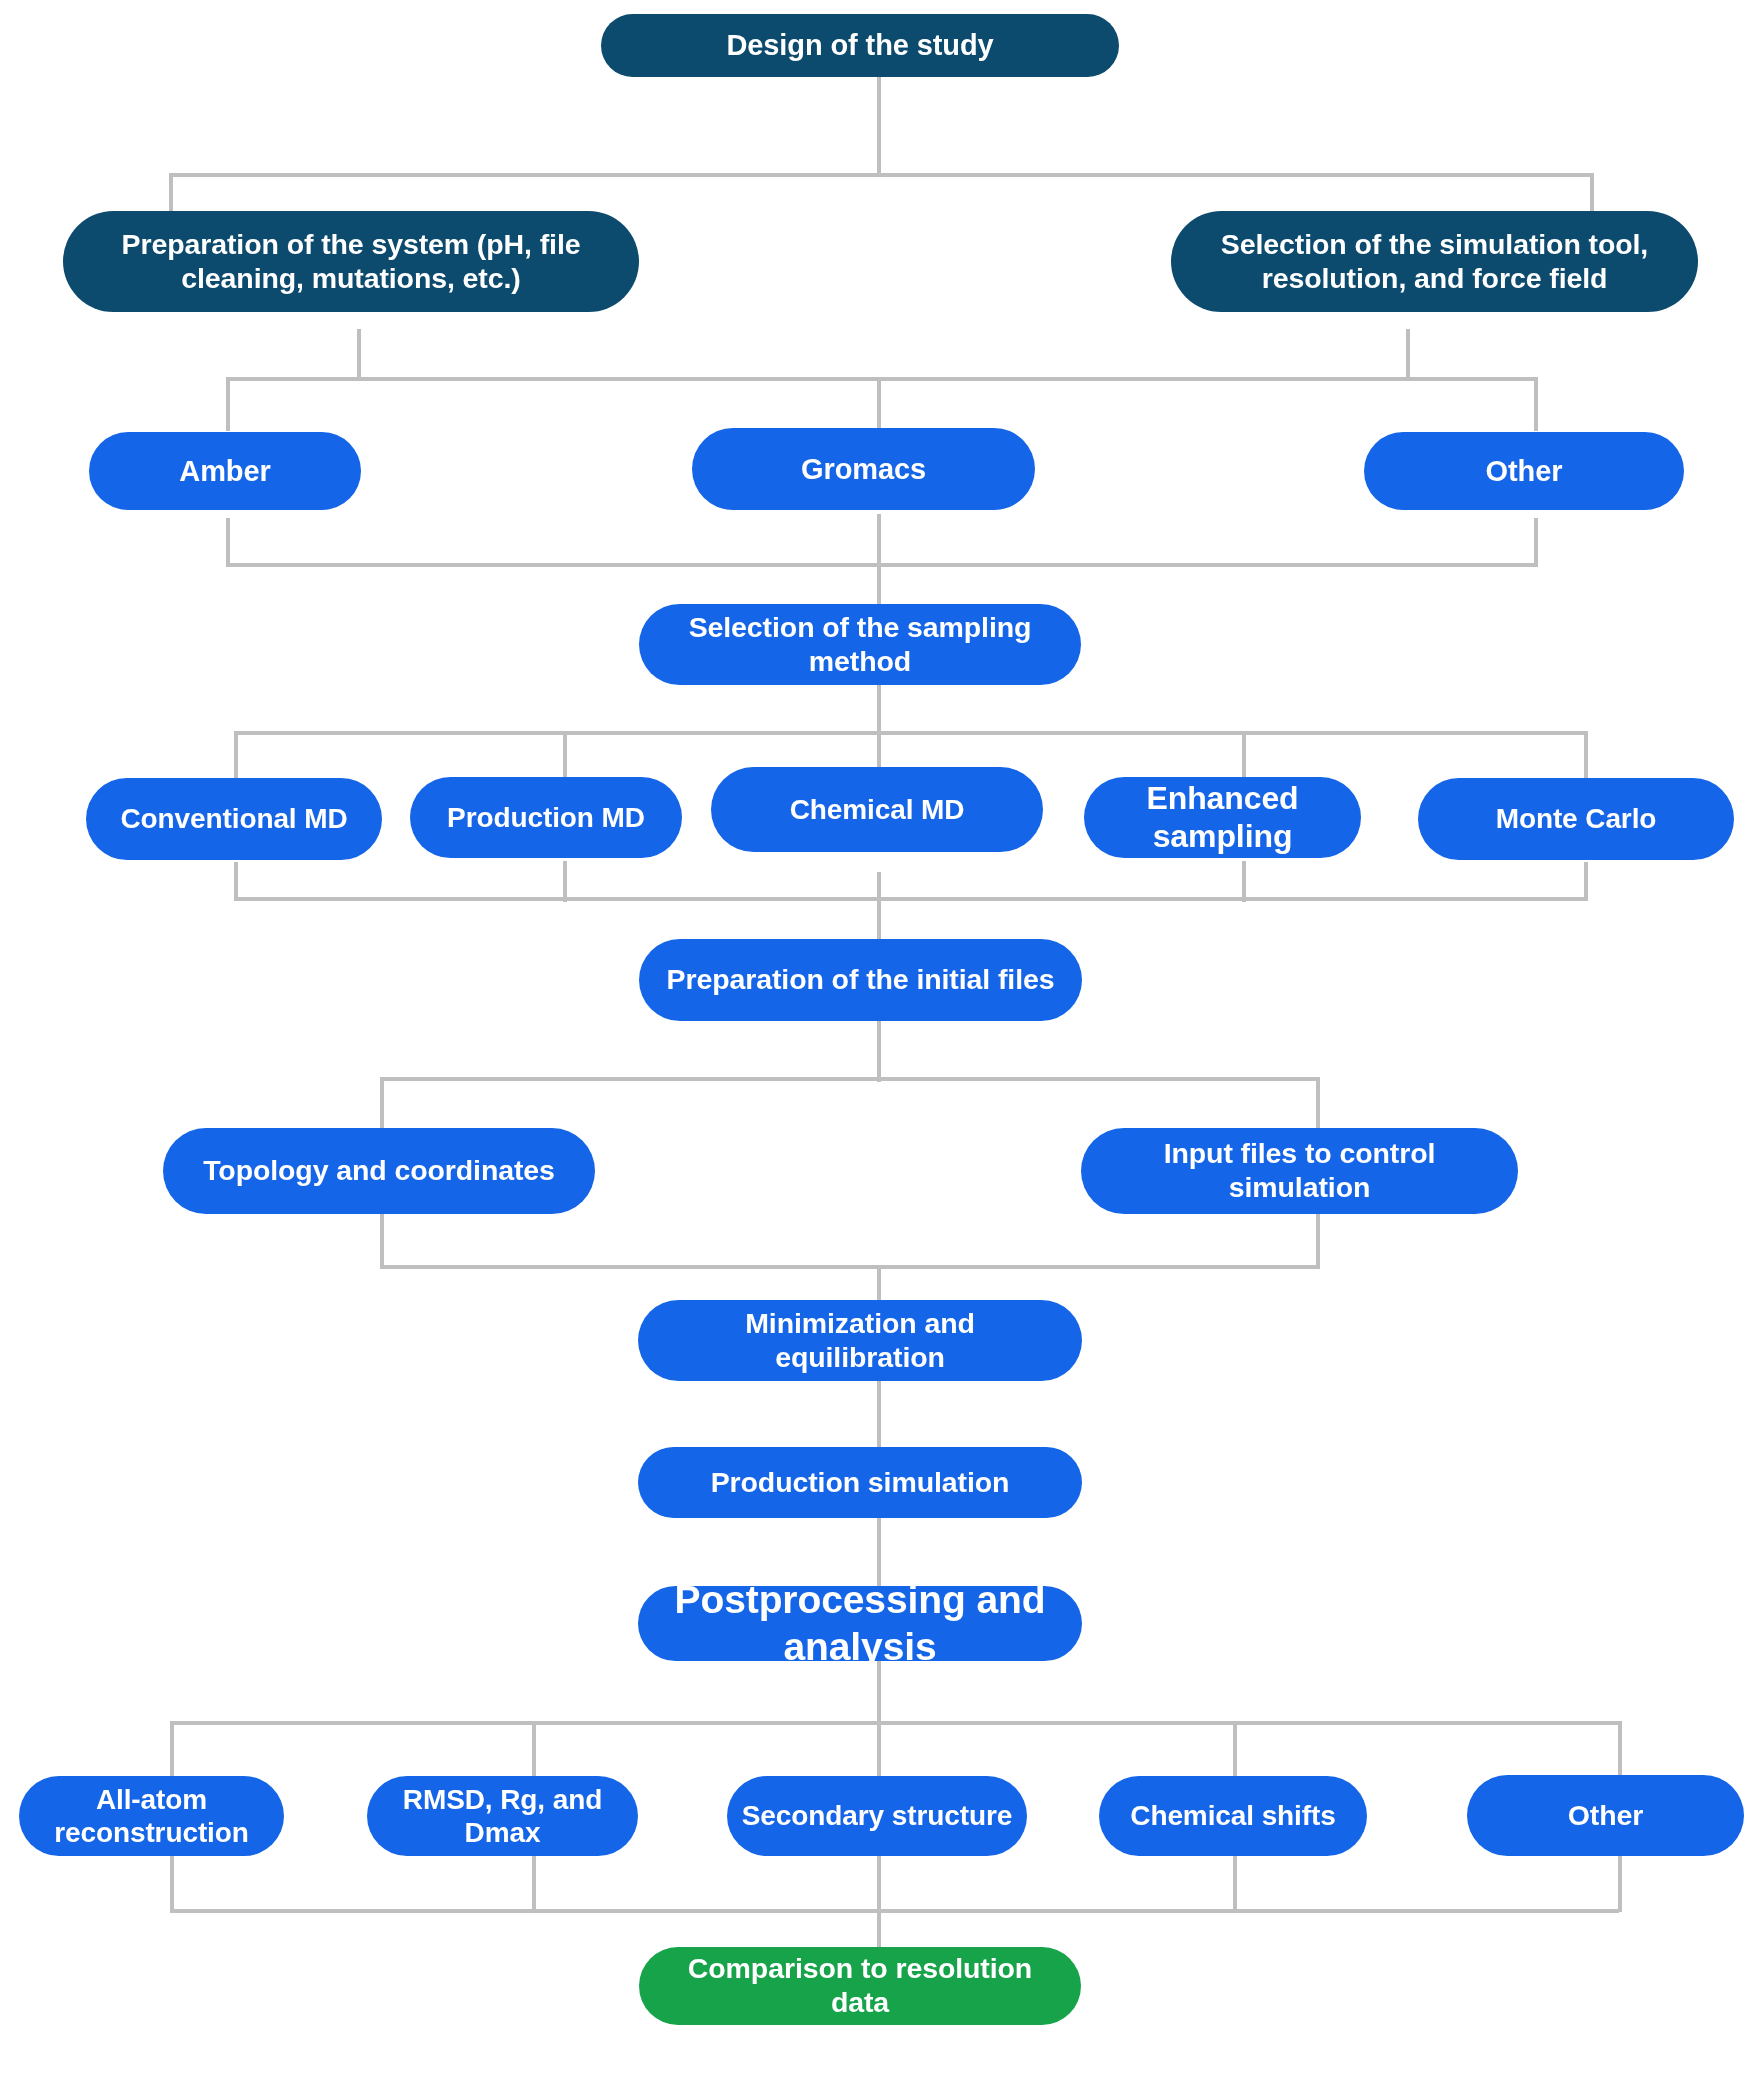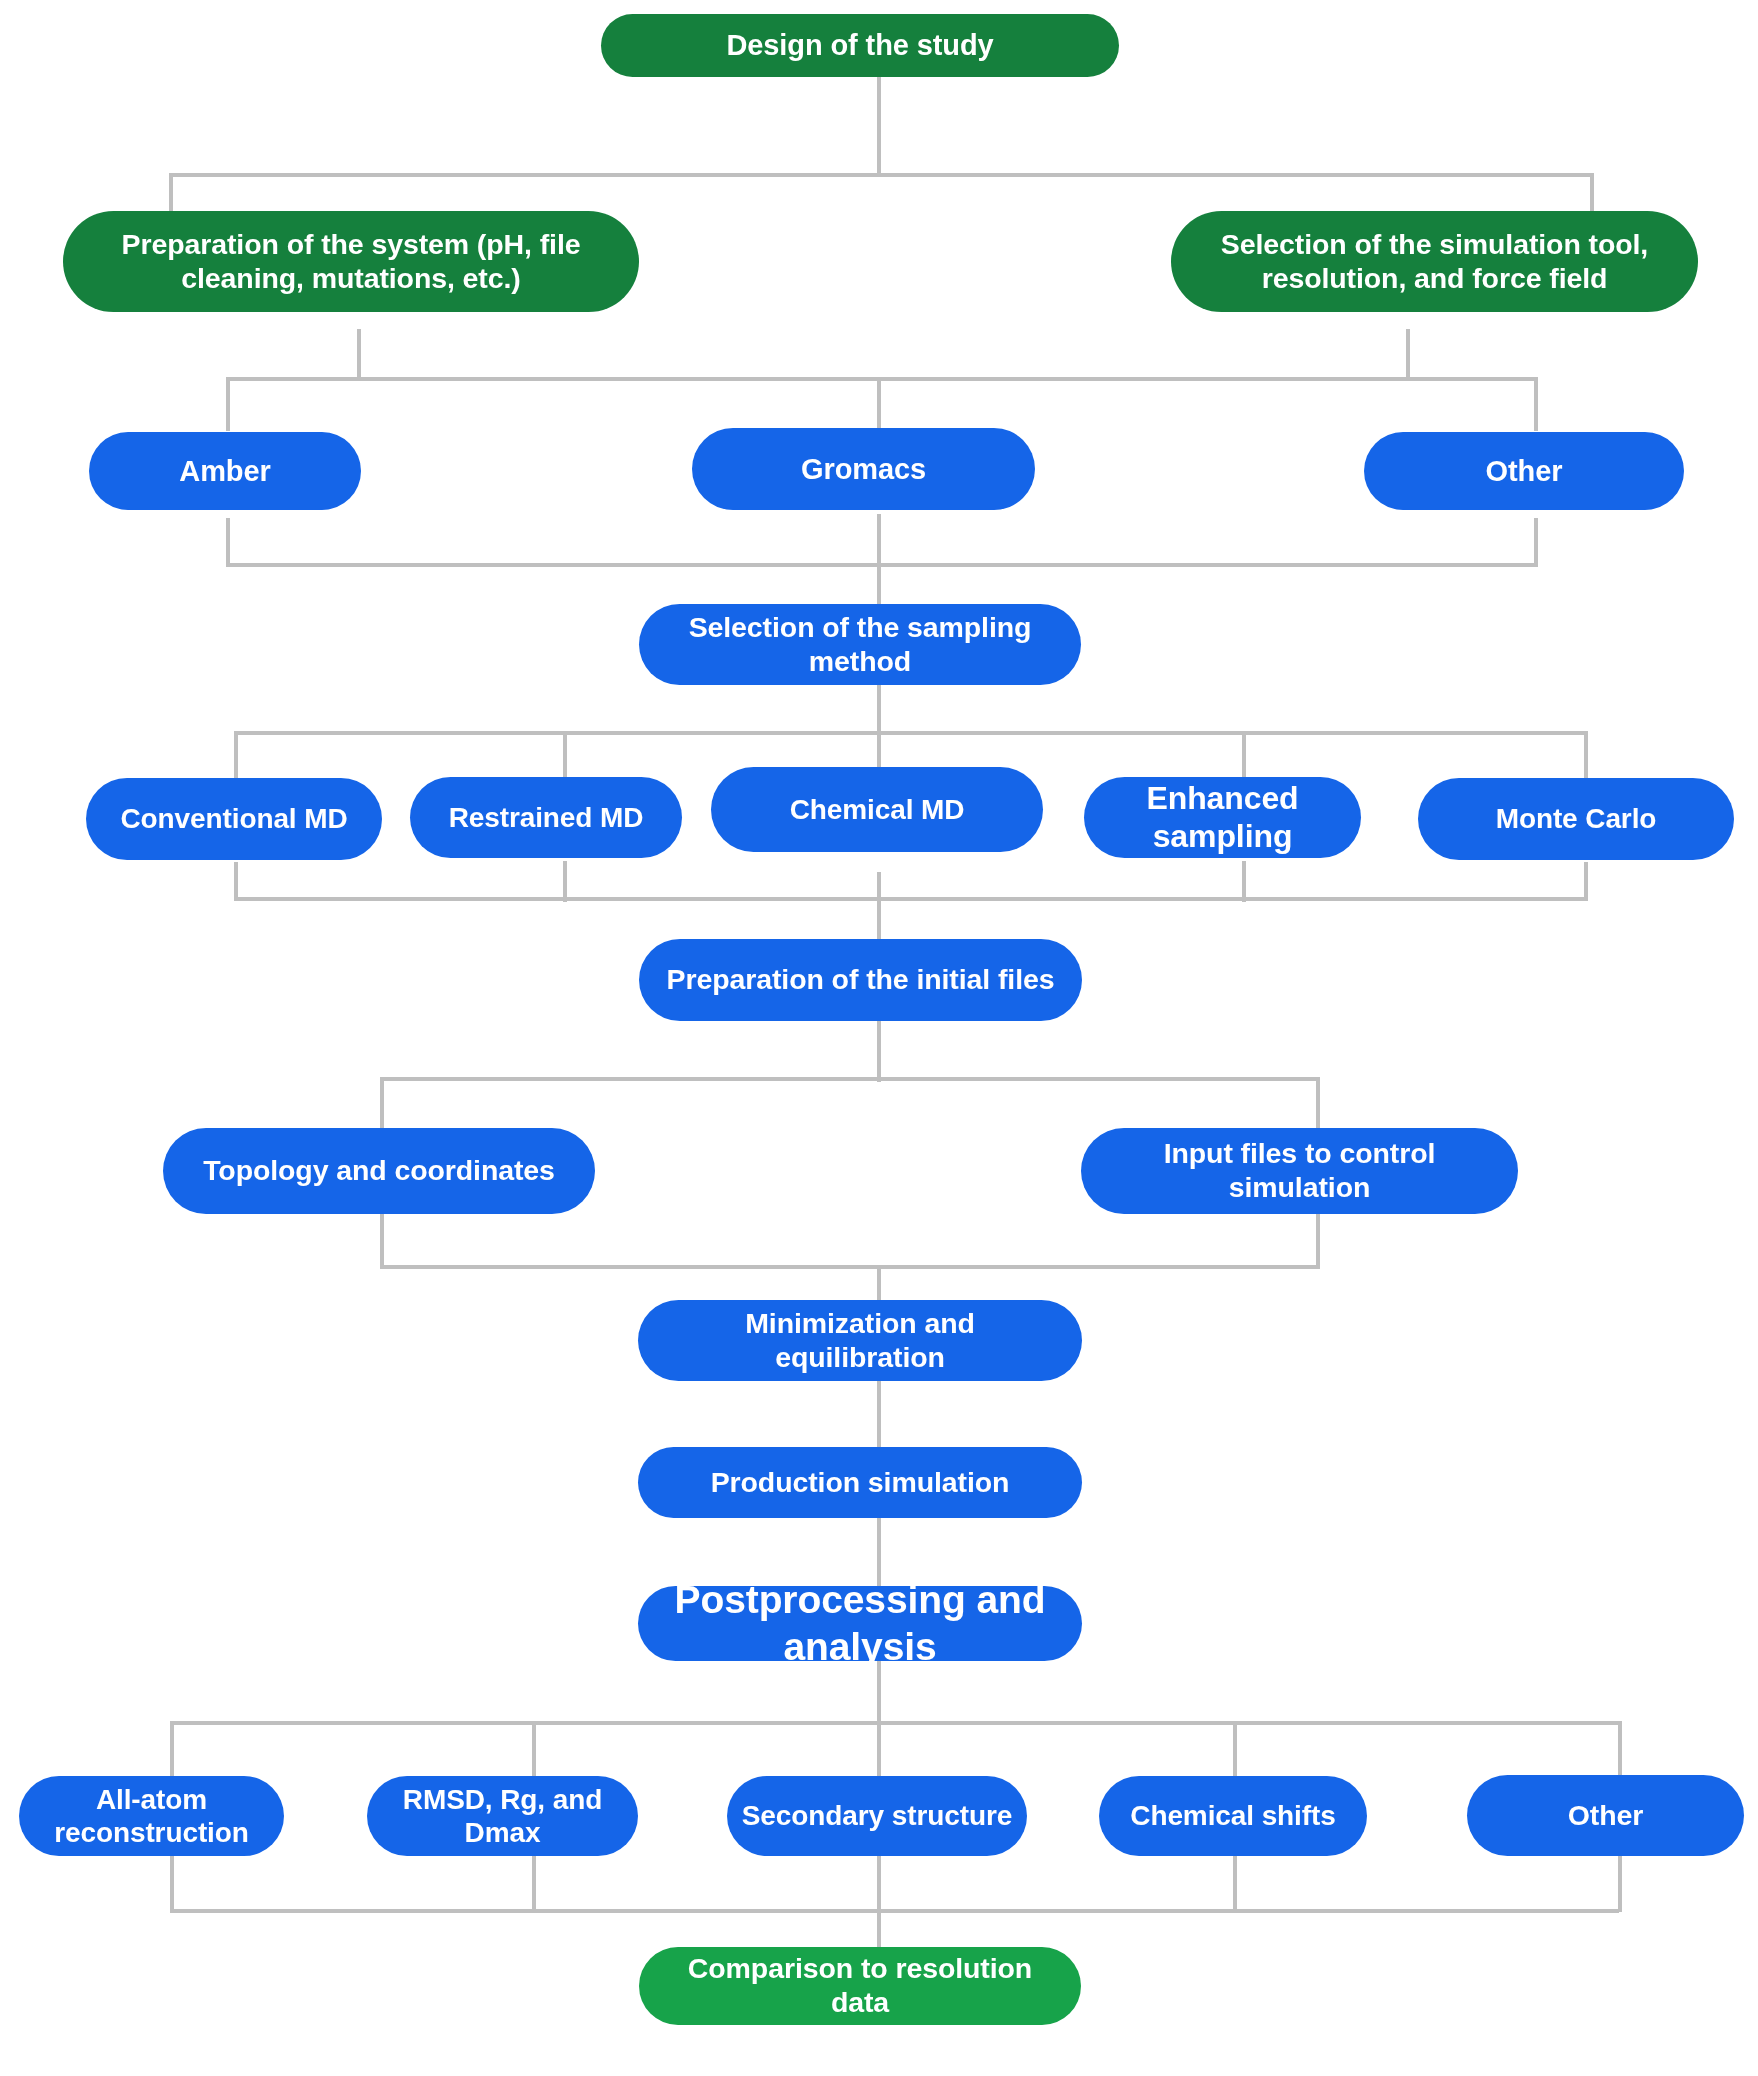--- a/index.html
+++ b/index.html
@@ -24,21 +24,21 @@
     justify-content: center;
     text-align: center;
     color: #ffffff;
     font-weight: bold;
     line-height: 1.18;
     box-sizing: border-box;
     padding: 0 11.4px;
     z-index: 3;
     letter-spacing: -0.1px;
   }
-  .node.navy   { background: #15803d; border-radius: 70px; }
+  .node.navy   { background: #0c4a6e; border-radius: 70px; }
   .node.blue   { background: #1565e8; border-radius: 70px; }
   .node.green  { background: #17a34a; border-radius: 70px; }
 
   .conn {
     position: absolute;
     background: #bfbfbf;
     z-index: 1;
   }
   .conn.v { width: 3.8px; }
   .conn.h { height: 4.4px; }
@@ -121,21 +121,21 @@
   <div class="node blue" style="left:89px; top:432px; width:272px; height:78px; font-size:29px;">Amber</div>
 
   <div class="node blue" style="left:692px; top:428px; width:343px; height:82px; font-size:29px;">Gromacs</div>
 
   <div class="node blue" style="left:1364px; top:432px; width:320px; height:78px; font-size:29px;">Other</div>
 
   <div class="node blue" style="left:639px; top:604px; width:442px; height:81px; font-size:28.5px; padding:0 38px;">Selection of the sampling method</div>
 
   <div class="node blue" style="left:86px; top:778px; width:296px; height:82px; font-size:28px; padding:0 14px;">Conventional MD</div>
 
-  <div class="node blue" style="left:410px; top:777px; width:272px; height:81px; font-size:28px; padding:0 14px;">Restrained MD</div>
+  <div class="node blue" style="left:410px; top:777px; width:272px; height:81px; font-size:28px; padding:0 14px;">Production MD</div>
 
   <div class="node blue" style="left:711px; top:767px; width:332px; height:85px; font-size:28px;">Chemical  MD</div>
 
   <div class="node blue" style="left:1084px; top:777px; width:277px; height:81px; font-size:32px; padding:0 14px;">Enhanced sampling</div>
 
   <div class="node blue" style="left:1418px; top:778px; width:316px; height:82px; font-size:28px;">Monte Carlo</div>
 
   <div class="node blue" style="left:639px; top:939px; width:443px; height:82px; font-size:28.5px; padding:0 25px;">Preparation of the initial files</div>
 
   <div class="node blue" style="left:163px; top:1128px; width:432px; height:86px; font-size:28.5px; padding:0 25px;">Topology and coordinates</div>

